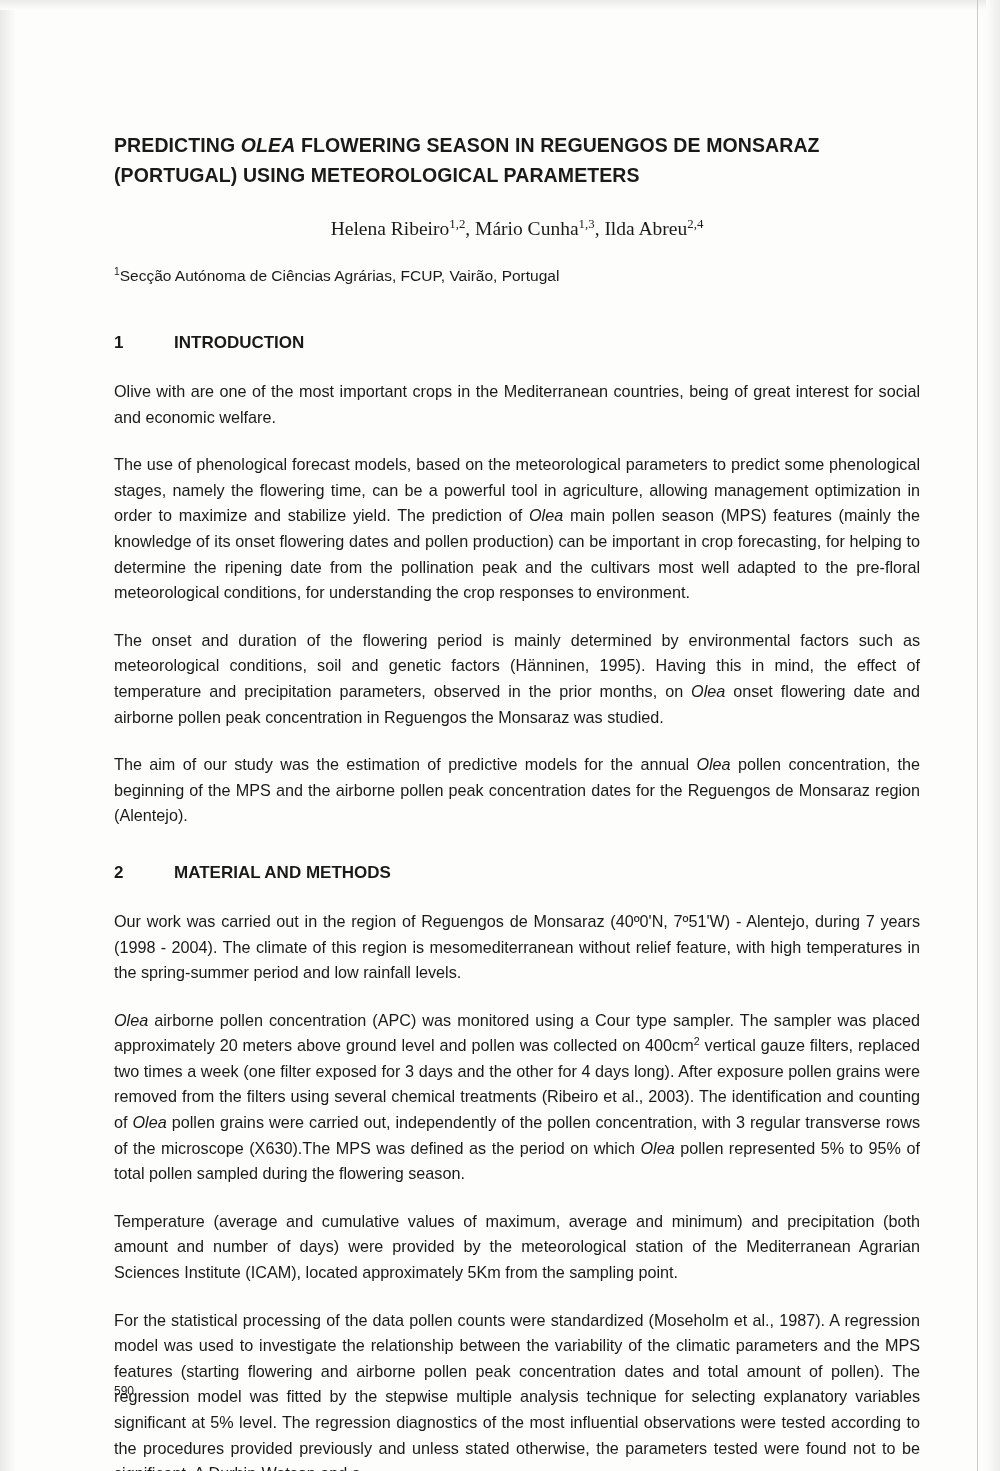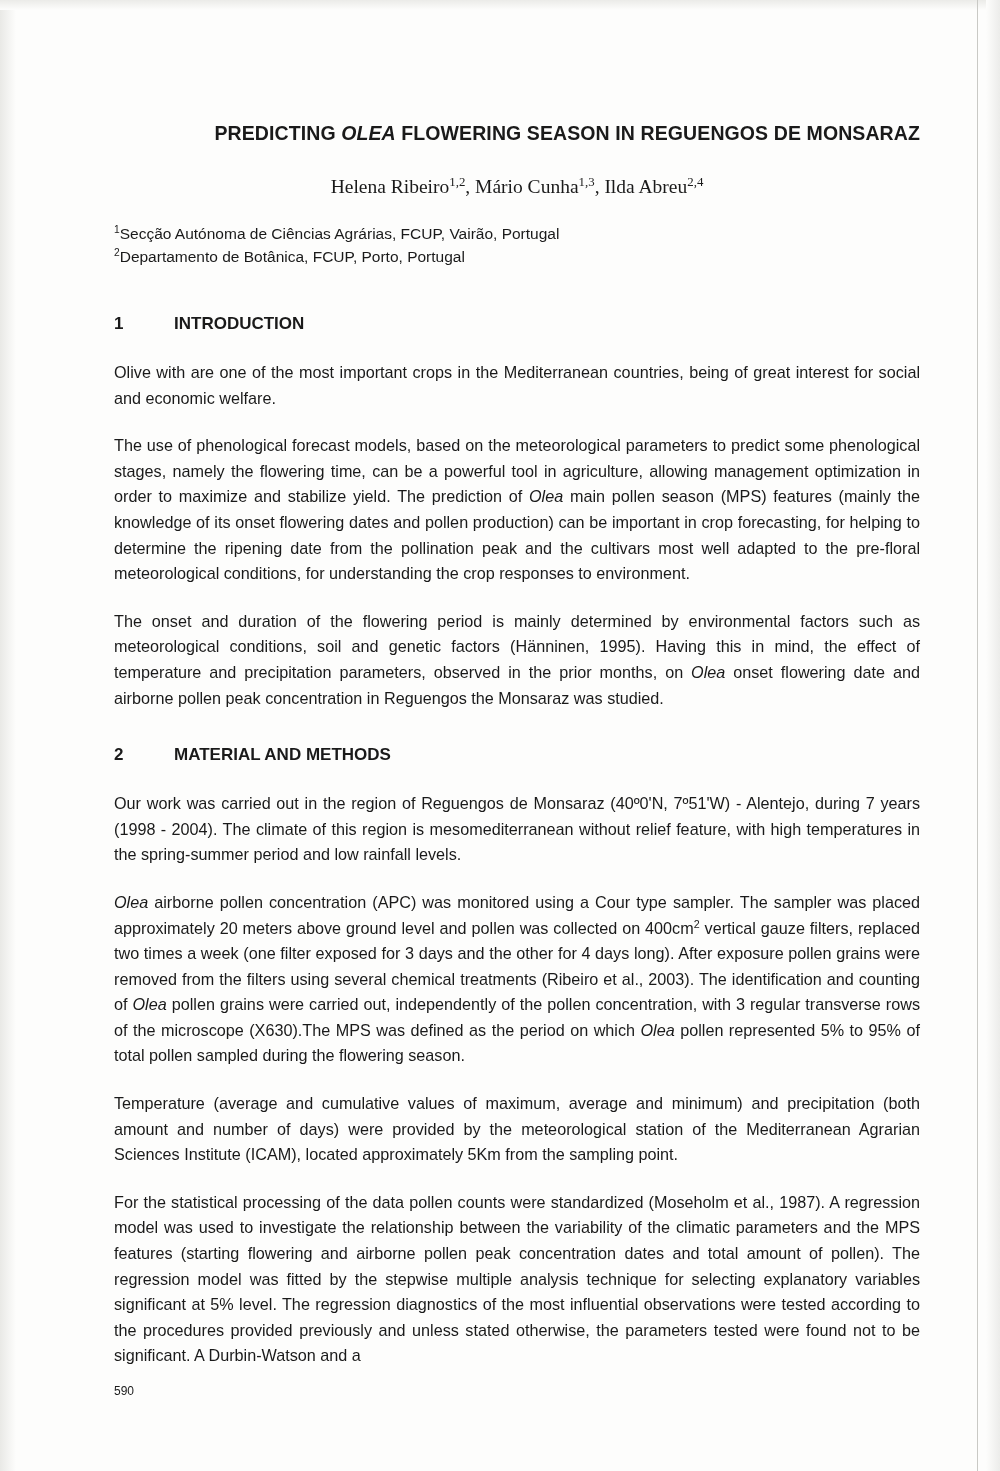--- a/index.html
+++ b/index.html
@@ -47,26 +47,26 @@
     width: 1px; height: 1471px;
     background: #c9c9c5;
   }
   .content {
     position: absolute;
     left: 114px;
     top: 118px;
     width: 806px;
   }
   .title {
-    text-align: right;
+    text-align: left;
     font-size: 19.5px;
     line-height: 30px;
     font-weight: bold;
     letter-spacing: 0.1px;
-    margin: 0 0 26px 0;
+    margin: 12px 0 26px 0;
   }
   .title .it { font-style: italic; }
   .authors {
     text-align: center;
     font-size: 19.5px;
     line-height: 26px;
     margin: 0 0 22px 0;
     font-family: Liberation Serif, serif;
   }
   .affils {
@@ -108,48 +108,51 @@
 <div class="page">
   <div class="scan-edge-left"></div>
   <div class="scan-edge-top"></div>
   <div class="scan-edge-right"></div>
   <div class="rule-right"></div>
 
   <div class="content">
 
     <h1 class="title">
       <span>PREDICTING </span><span class="it">OLEA</span><span> FLOWERING SEASON IN REGUENGOS DE MONSARAZ</span><br>
+      <span>(PORTUGAL) USING METEOROLOGICAL PARAMETERS</span>
     </h1>
 
     <div class="authors">
       Helena Ribeiro<sup>1,2</sup>, Mário Cunha<sup>1,3</sup>, Ilda Abreu<sup>2,4</sup>
     </div>
 
     <div class="affils">
       <div><sup>1</sup>Secção Autónoma de Ciências Agrárias, FCUP, Vairão, Portugal</div>
-      <div><sup>2</sup>Departamento de Botânica, FCUP, Porto, Portugal</div>
     </div>
 
     <div class="section-head">
       <span class="num">1</span>
       <span>INTRODUCTION</span>
     </div>
 
     <p class="para">
       Olive with are one of the most important crops in the Mediterranean countries, being of great interest for social and economic welfare.
     </p>
 
     <p class="para">
       The use of phenological forecast models, based on the meteorological parameters to predict some phenological stages, namely the flowering time, can be a powerful tool in agriculture, allowing management optimization in order to maximize and stabilize yield. The prediction of <span class="it">Olea</span> main pollen season (MPS) features (mainly the knowledge of its onset flowering dates and pollen production) can be important in crop forecasting, for helping to determine the ripening date from the pollination peak and the cultivars most well adapted to the pre-floral meteorological conditions, for understanding the crop responses to environment.
     </p>
 
     <p class="para">
       The onset and duration of the flowering period is mainly determined by environmental factors such as meteorological conditions, soil and genetic factors (Hänninen, 1995). Having this in mind, the effect of temperature and precipitation parameters, observed in the prior months, on <span class="it">Olea</span> onset flowering date and airborne pollen peak concentration in Reguengos the Monsaraz was studied.
     </p>
 
+    <p class="para">
+      The aim of our study was the estimation of predictive models for the annual <span class="it">Olea</span> pollen concentration, the beginning of the MPS and the airborne pollen peak concentration dates for the Reguengos de Monsaraz region (Alentejo).
+    </p>
 
     <div class="section-head section-2">
       <span class="num">2</span>
       <span>MATERIAL AND METHODS</span>
     </div>
 
     <p class="para">
       Our work was carried out in the region of Reguengos de Monsaraz (40º0'N, 7º51'W) - Alentejo, during 7 years (1998 - 2004). The climate of this region is mesomediterranean without relief feature, with high temperatures in the spring-summer period and low rainfall levels.
     </p>
 

